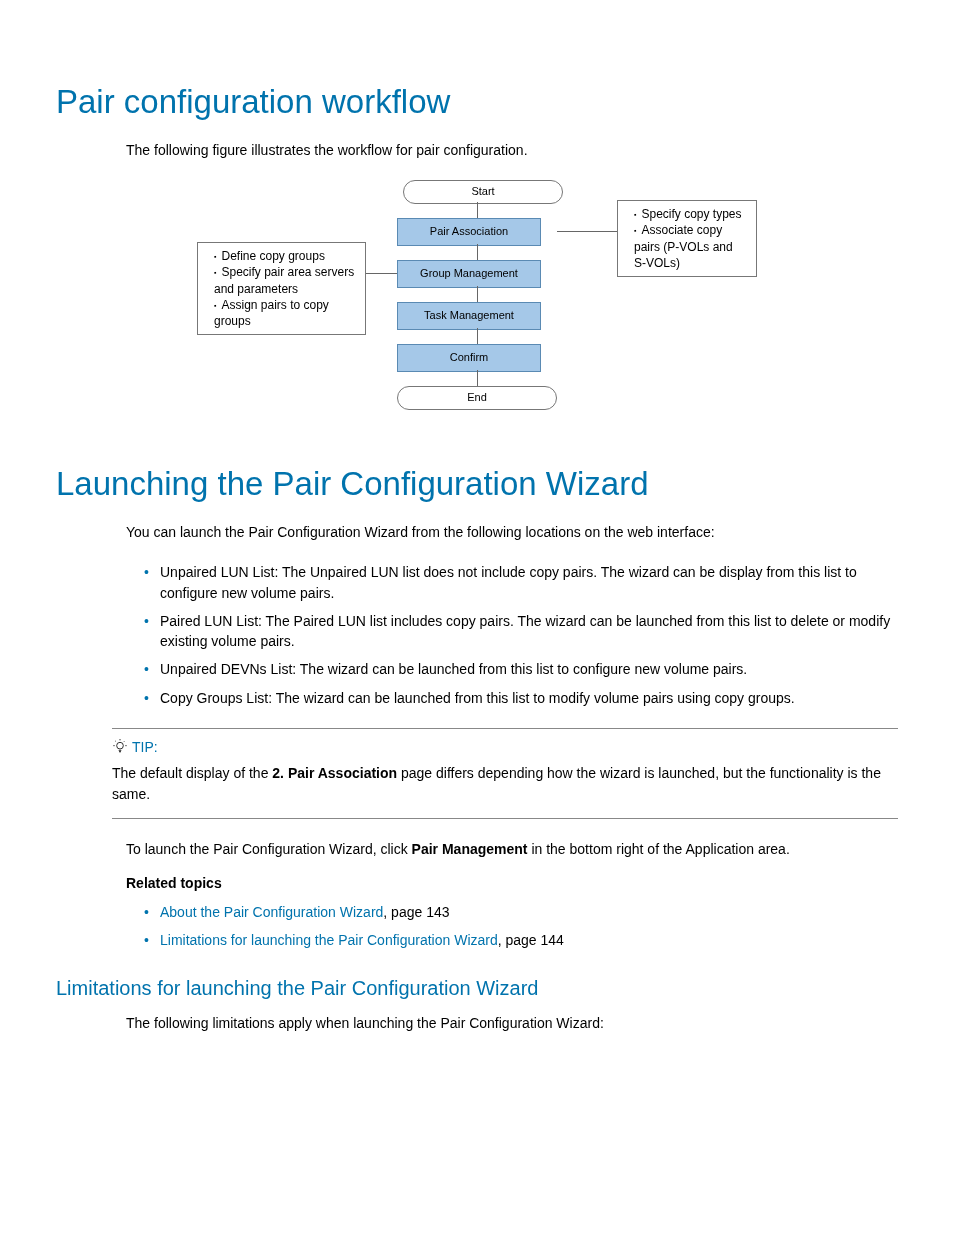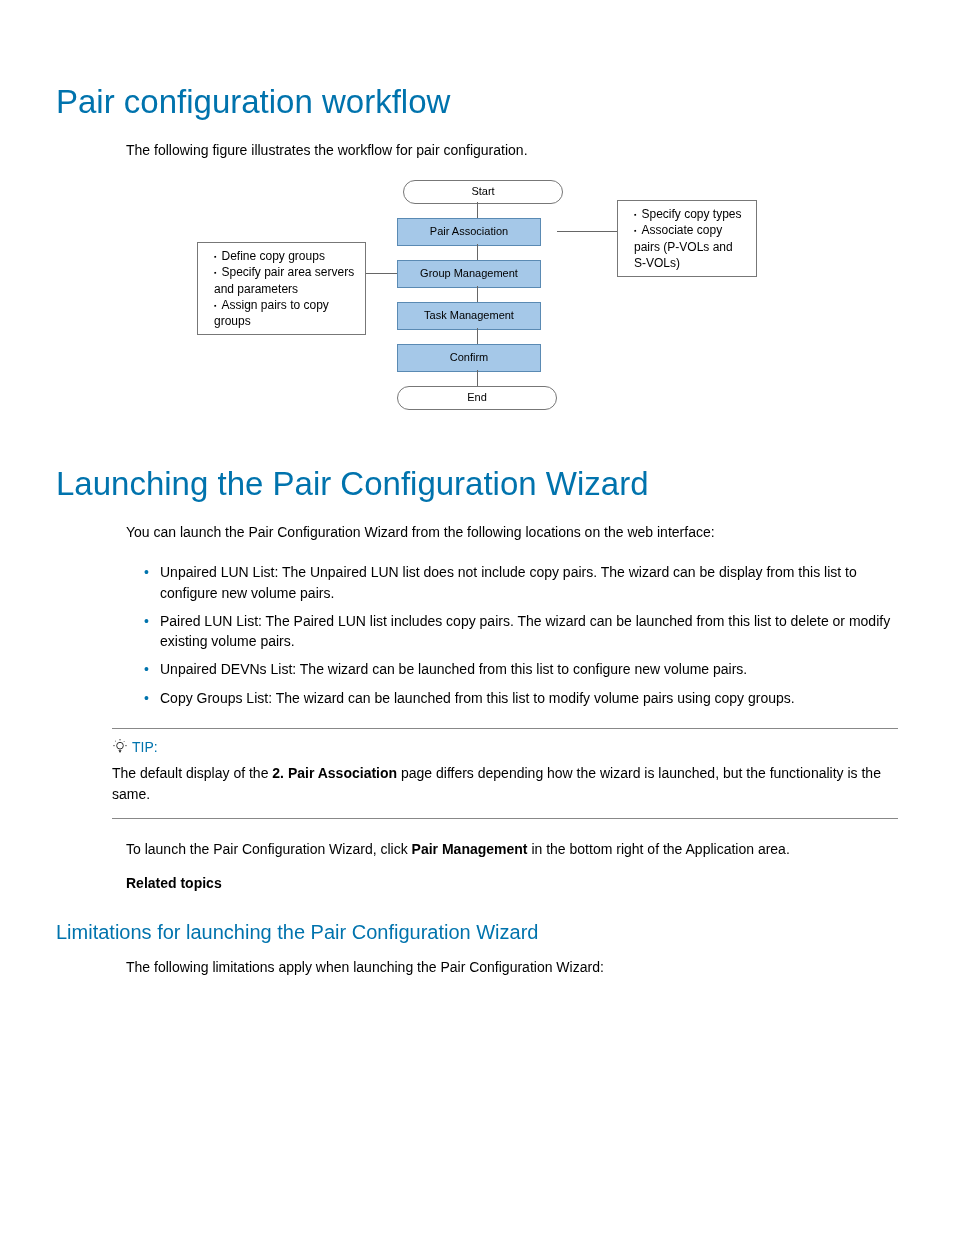--- a/index.html
+++ b/index.html
@@ -159,16 +159,24 @@
       <span>The default display of the </span><span class="strong">2. Pair Association</span><span> page differs depending how the wizard is launched, but the functionality is the same.</span>
     </p>
   </div>
 </div>
 
 <div class="indent">
   <p style="margin-bottom:14px;">
     <span>To launch the Pair Configuration Wizard, click </span><span class="strong">Pair Management</span><span> in the bottom right of the Application area.</span>
   </p>
   <p class="related-head">Related topics</p>
+  <ul class="bullets">
+    <li>
+      <span class="link">About the Pair Configuration Wizard</span><span>, page 143</span>
+    </li>
+    <li>
+      <span class="link">Limitations for launching the Pair Configuration Wizard</span><span>, page 144</span>
+    </li>
+  </ul>
 </div>
 
 <h2 class="sub">Limitations for launching the Pair Configuration Wizard</h2>
 <p class="indent">The following limitations apply when launching the Pair Configuration Wizard:</p>
 
 </body></html>

